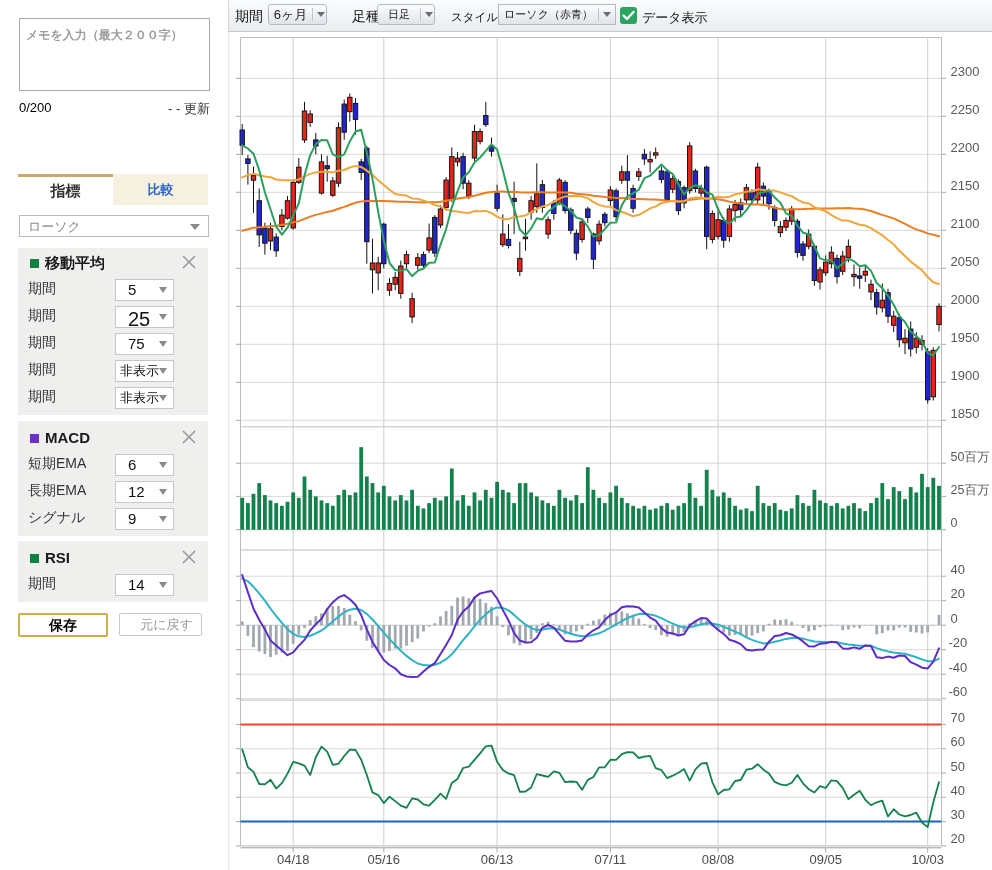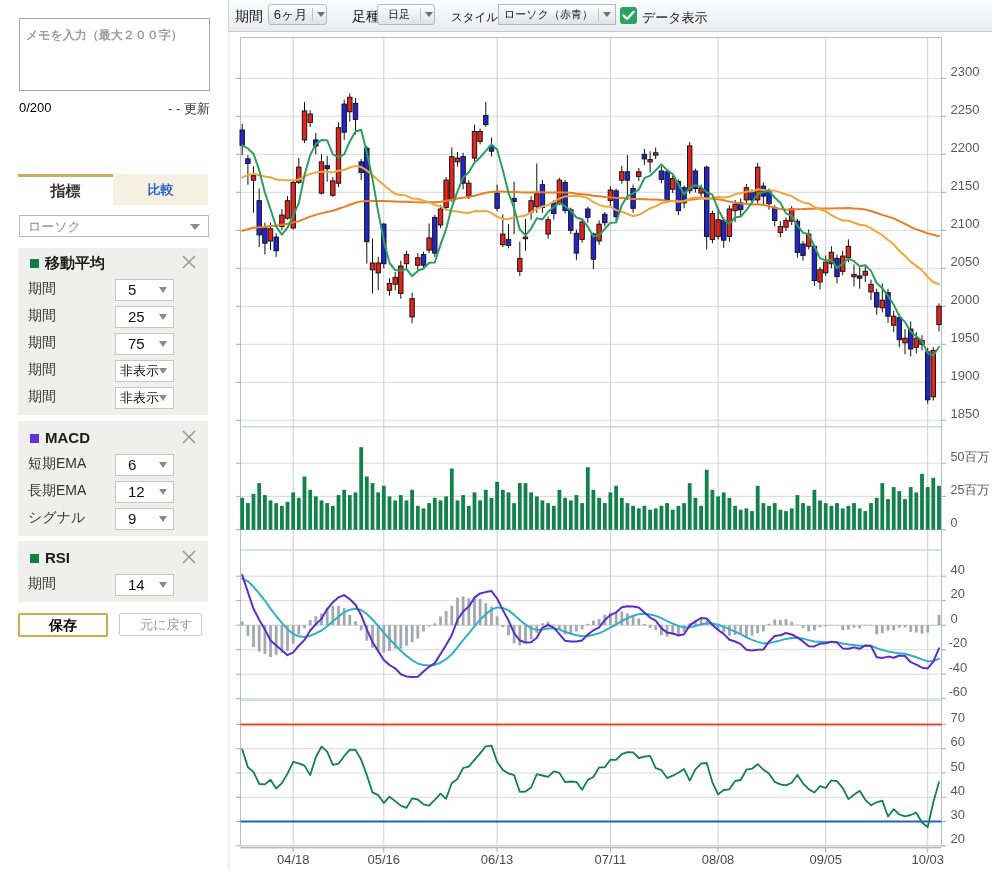--- a/index.html
+++ b/index.html
@@ -660,21 +660,21 @@
     <svg style="position:absolute;left:182px;top:255px" width="14" height="14">
       <path d="M1,1 L13,13 M13,1 L1,13" stroke="#9a9a9a" stroke-width="1.6"></path>
     </svg>
     <span style="position:absolute;left:28px;top:280.4px;font-size:14px;color:#333;">期間</span>
     <div style="position:absolute;left:115px;top:279.4px;width:57px;height:20px;background:#fff;border:1px solid #c6c6c6;">
       <span style="position:absolute;left:12px;top:1px;font-size:15px;color:#111;">5</span>
       <span style="position:absolute;right:6px;top:7px;width:0;height:0;border-left:4.5px solid transparent;border-right:4.5px solid transparent;border-top:6px solid #8a8a8a;"></span>
     </div>
     <span style="position:absolute;left:28px;top:307.2px;font-size:14px;color:#333;">期間</span>
     <div style="position:absolute;left:115px;top:306.2px;width:57px;height:20px;background:#fff;border:1px solid #c6c6c6;">
-      <span style="position:absolute;left:12px;top:1px;font-size:15px;color:#111;">25</span>
+      <span style="position:absolute;left:12px;top:1px;font-size:20px;color:#111;">25</span>
       <span style="position:absolute;right:6px;top:7px;width:0;height:0;border-left:4.5px solid transparent;border-right:4.5px solid transparent;border-top:6px solid #8a8a8a;"></span>
     </div>
     <span style="position:absolute;left:28px;top:334.0px;font-size:14px;color:#333;">期間</span>
     <div style="position:absolute;left:115px;top:333.0px;width:57px;height:20px;background:#fff;border:1px solid #c6c6c6;">
       <span style="position:absolute;left:12px;top:1px;font-size:15px;color:#111;">75</span>
       <span style="position:absolute;right:6px;top:7px;width:0;height:0;border-left:4.5px solid transparent;border-right:4.5px solid transparent;border-top:6px solid #8a8a8a;"></span>
     </div>
     <span style="position:absolute;left:28px;top:360.8px;font-size:14px;color:#333;">期間</span>
     <div style="position:absolute;left:115px;top:359.8px;width:57px;height:20px;background:#fff;border:1px solid #c6c6c6;">
       <span style="position:absolute;left:4px;top:1px;font-size:13px;color:#111;">非表示</span>

